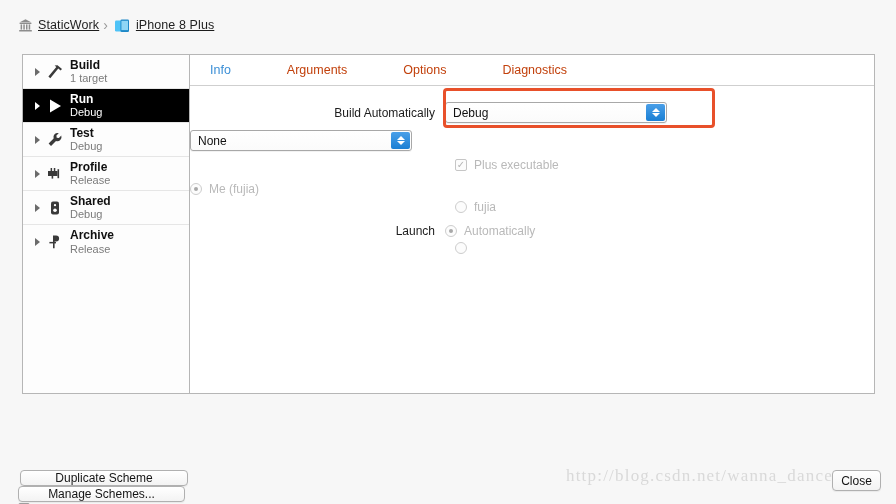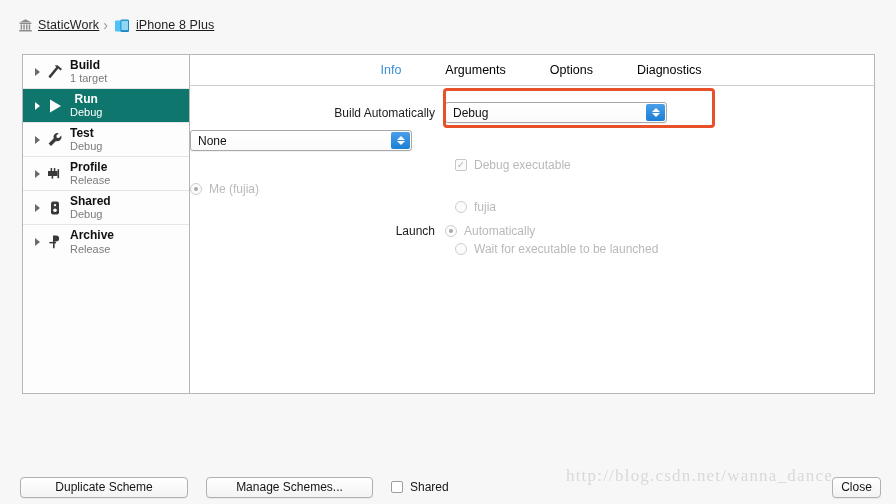--- a/index.html
+++ b/index.html
@@ -71,22 +71,21 @@
     height: 34px;
     display: flex;
     align-items: center;
     padding-left: 8px;
     box-sizing: border-box;
     border-bottom: 1px solid #e6e6e6;
     cursor: default;
   }
   .scheme-row:last-child { border-bottom: none; }
   .scheme-row.selected {
-    background: #0f766e;
-    text-align: center;
+    background: #000000;
   }
   .disclosure {
     width: 13px;
     flex: 0 0 13px;
     display: flex;
     align-items: center;
     justify-content: center;
   }
   .tri {
     width: 0; height: 0;
@@ -118,29 +117,29 @@
   
   #detail {
     flex: 1;
     position: relative;
     background: #ffffff;
   }
   #tabbar {
     height: 31px;
     display: flex;
     align-items: center;
-    justify-content: center;
-    gap: 40px;
+    justify-content: flex-start;
+    gap: 52px;
     padding-left: 18px;
     border-bottom: 1px solid #cfcfcf;
     box-sizing: border-box;
   }
   .tab {
     font-size: 12.5px;
-    color: #000000;
+    color: #c2410c;
     cursor: default;
     padding: 0 2px;
   }
   .tab.active { color: #3b8fd6; }
 
   
   #form {
     position: relative;
     padding-top: 16px;
   }
@@ -251,21 +250,22 @@
     box-sizing: border-box;
     pointer-events: none;
   }
 
   
   #bottombar {
     position: absolute;
     left: 0; top: 470px;
     width: 896px; height: 34px;
     display: flex;
-    align-items: center;
+    align-items: flex-start;
+    flex-direction: column;
   }
   .btn {
     height: 21px;
     border: 1px solid #b0b0b0;
     border-radius: 4px;
     background: linear-gradient(#ffffff, #f3f3f3);
     font-size: 12px;
     color: #151515;
     display: flex;
     align-items: center;
@@ -473,21 +473,21 @@
             <span class="chev up"></span>
               <span class="chev down"></span>
           </span>
         </div>
       </div>
 
       <div class="opt-row indent" style="margin-top:4px;">
         <span class="checkbox">
           <span class="tick">✓</span>
         </span>
-        <span class="opt-label">Debug executable</span>
+        <span class="opt-label">Plus executable</span>
       </div>
 
       <div class="field-row" style="margin-top:10px;margin-bottom:4px;">
         <span class="radio">
             <span class="dot"></span>
           </span>
         <span class="opt-label">Me (fujia)</span>
       </div>
       <div class="opt-row indent">
         <span class="radio"></span>
@@ -496,21 +496,20 @@
 
       <div class="field-row" style="margin-top:10px;margin-bottom:4px;">
         <span class="field-label">Launch</span>
         <span class="radio">
             <span class="dot"></span>
           </span>
         <span class="opt-label">Automatically</span>
       </div>
       <div class="opt-row indent">
         <span class="radio"></span>
-        <span class="opt-label">Wait for executable to be launched</span>
       </div>
 
     </div>
   </div>
 </div>
 
 <div id="annotation"></div>
 
 <div id="bottombar">
   <div class="btn" id="duplicate-scheme-button">Duplicate Scheme</div>

